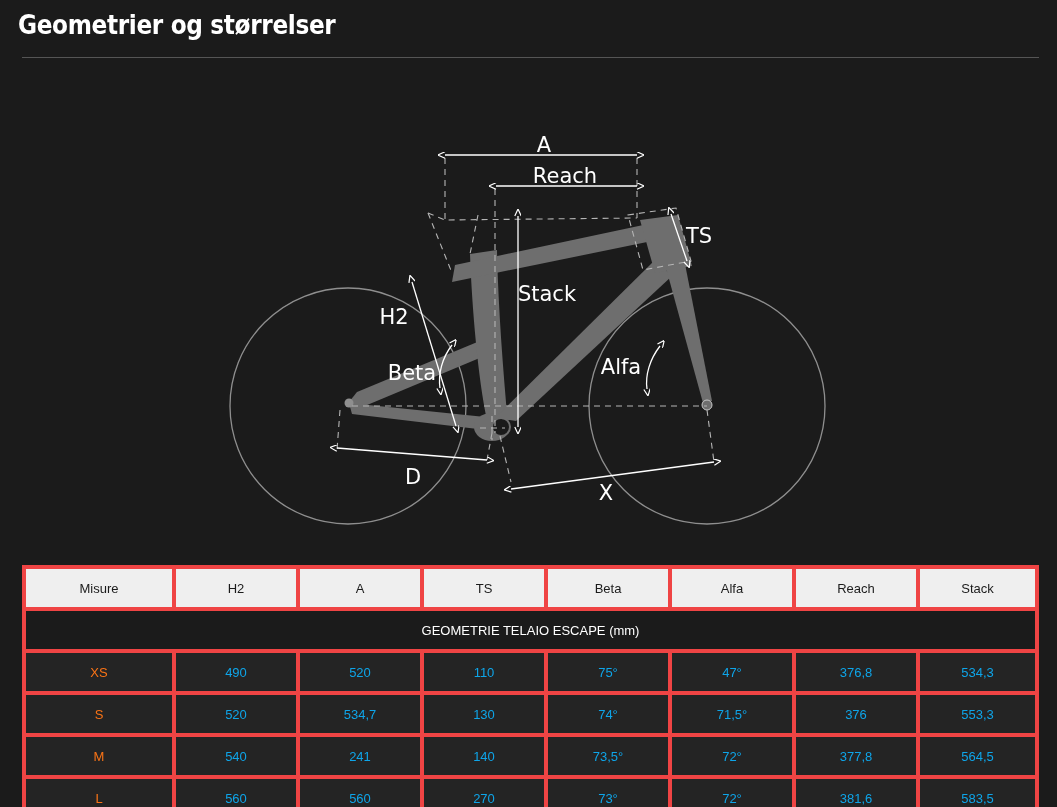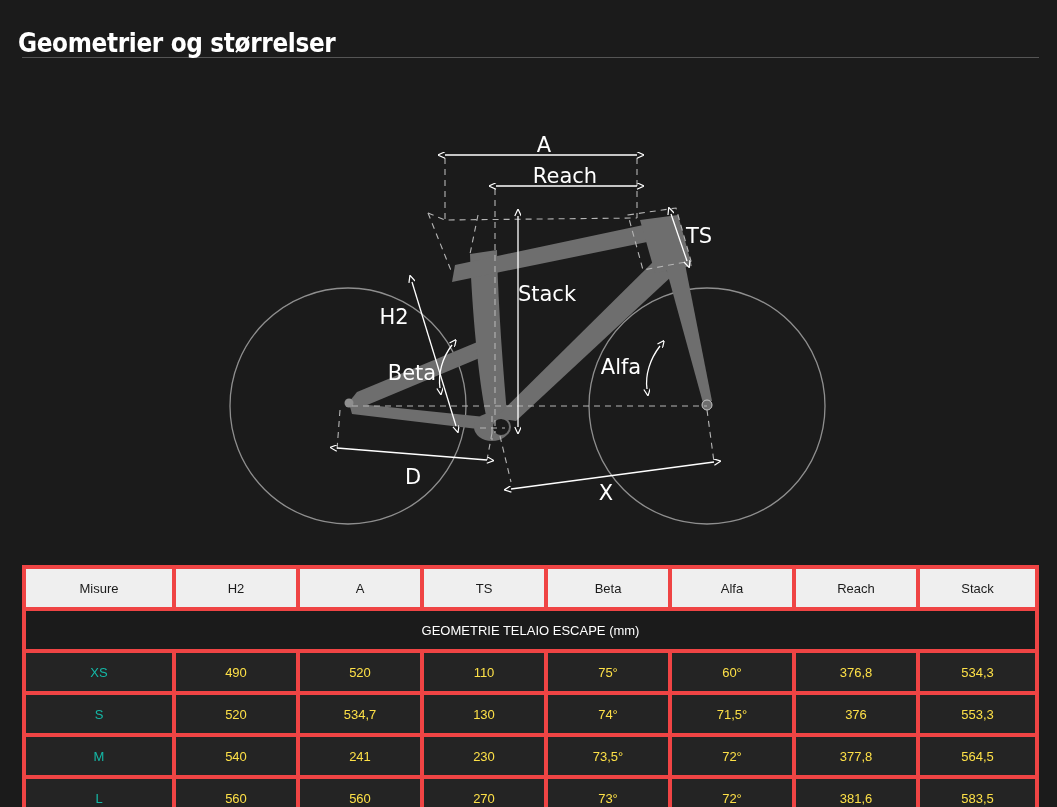--- a/index.html
+++ b/index.html
@@ -10,21 +10,21 @@
   body {
     width: 1057px;
     height: 807px;
     overflow: hidden;
     font-family: "Liberation Sans", sans-serif;
     color: #ffffff;
   }
 
   
   #page-header {
-    padding: 26px 0 0 18px;
+    padding: 8px 0 0 18px;
     height: 50px;
     box-sizing: border-box;
   }
   #page-title {
     font-family: "DejaVu Sans", sans-serif;
     font-weight: bold;
     font-size: 27px;
     letter-spacing: -0.4px;
     color: #ffffff;
     line-height: 34px;
@@ -82,25 +82,25 @@
     color: #ffffff;
     font-size: 13.5px;
     height: 29px;
     border-left-color: #1b1b1b;
     border-right-color: #1b1b1b;
     border-top-color: #1b1b1b;
     border-bottom-color: #8b8b8b;
   }
   tbody td {
     background: #242424;
-    color: #fde047;
+    color: #0ea5e9;
   }
   tbody td.size-cell {
     font-weight: bold;
-    color: #14b8a6;
+    color: #f97316;
   }
   tbody tr td:first-child { border-left-color: #8b8b8b; margin-left: 36px; }
 
   .dim-label {
     font-family: "DejaVu Sans", sans-serif;
     fill: #ffffff;
     font-size: 21px;
   }
 </style>
 </head>
@@ -233,39 +233,39 @@
       <tr class="section-row">
         <td colspan="8">GEOMETRIE TELAIO ESCAPE (mm)</td>
       </tr>
 
       <tr>
         <td class="size-cell">XS</td>
         <td>490</td>
         <td>520</td>
         <td>110</td>
         <td>75°</td>
-        <td>60°</td>
+        <td>47°</td>
         <td>376,8</td>
         <td>534,3</td>
       </tr>
       <tr>
         <td class="size-cell">S</td>
         <td>520</td>
         <td>534,7</td>
         <td>130</td>
         <td>74°</td>
         <td>71,5°</td>
         <td>376</td>
         <td>553,3</td>
       </tr>
       <tr>
         <td class="size-cell">M</td>
         <td>540</td>
         <td>241</td>
-        <td>230</td>
+        <td>140</td>
         <td>73,5°</td>
         <td>72°</td>
         <td>377,8</td>
         <td>564,5</td>
       </tr>
       <tr>
         <td class="size-cell">L</td>
         <td>560</td>
         <td>560</td>
         <td>270</td>

